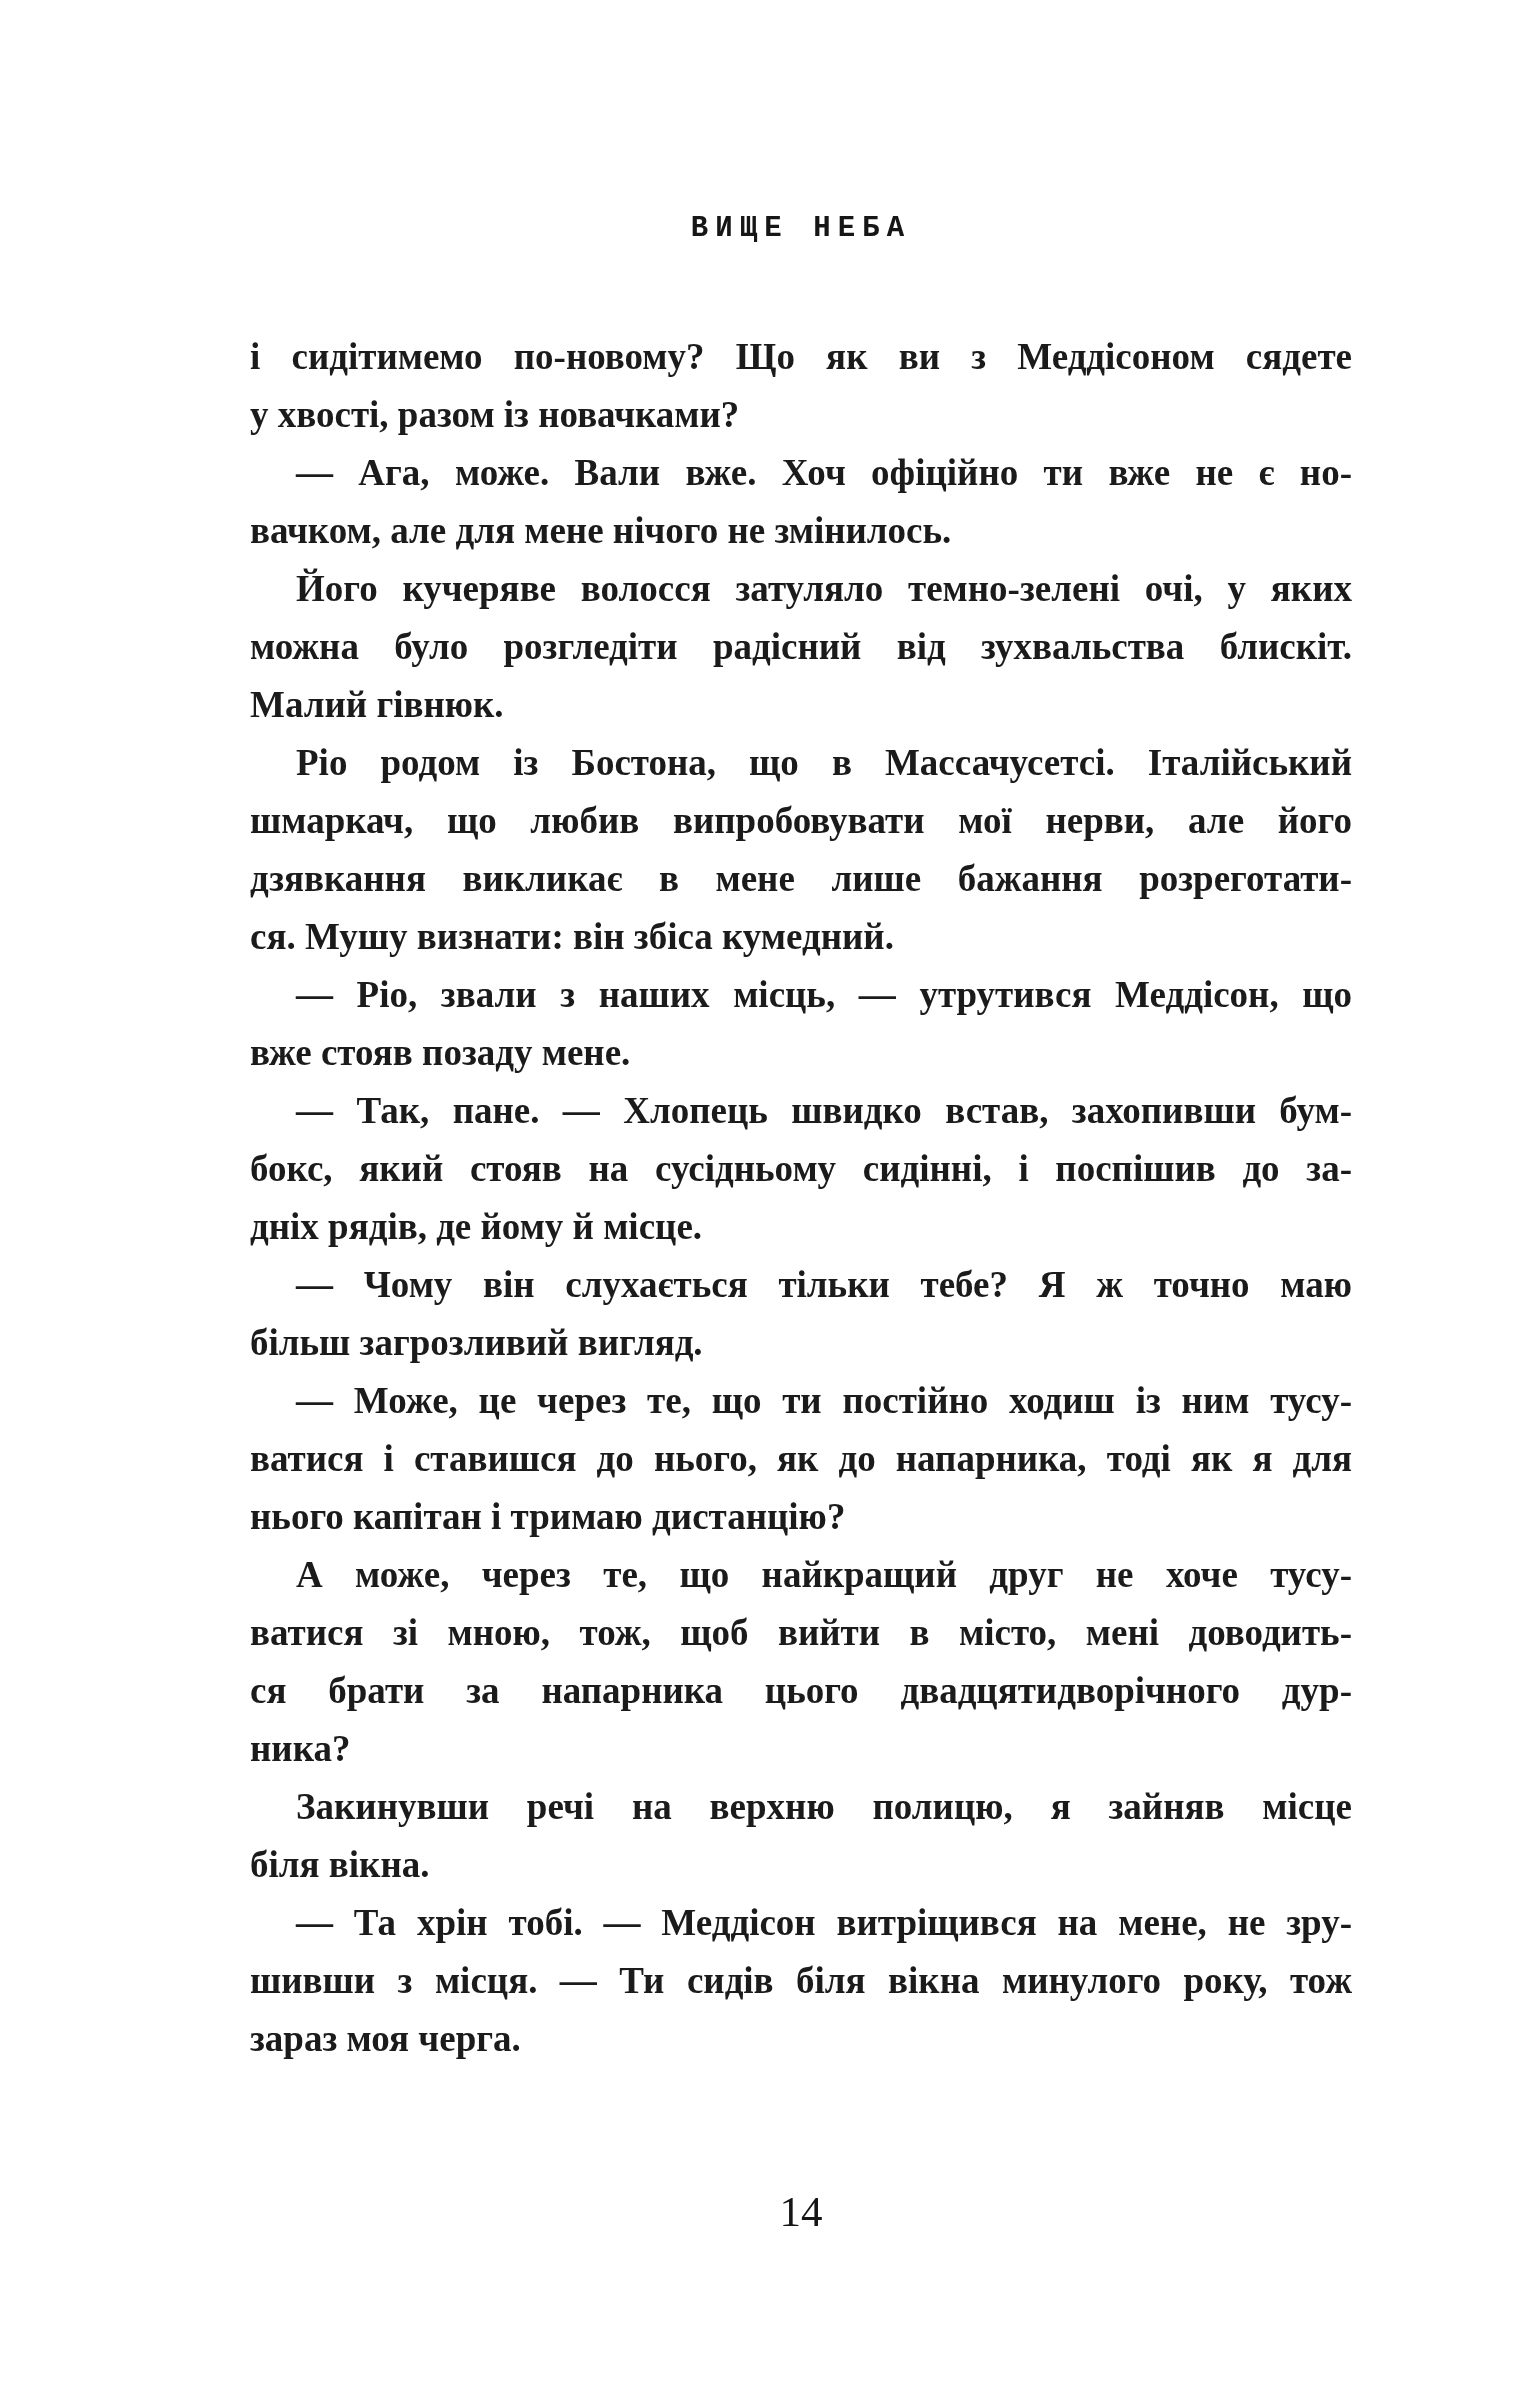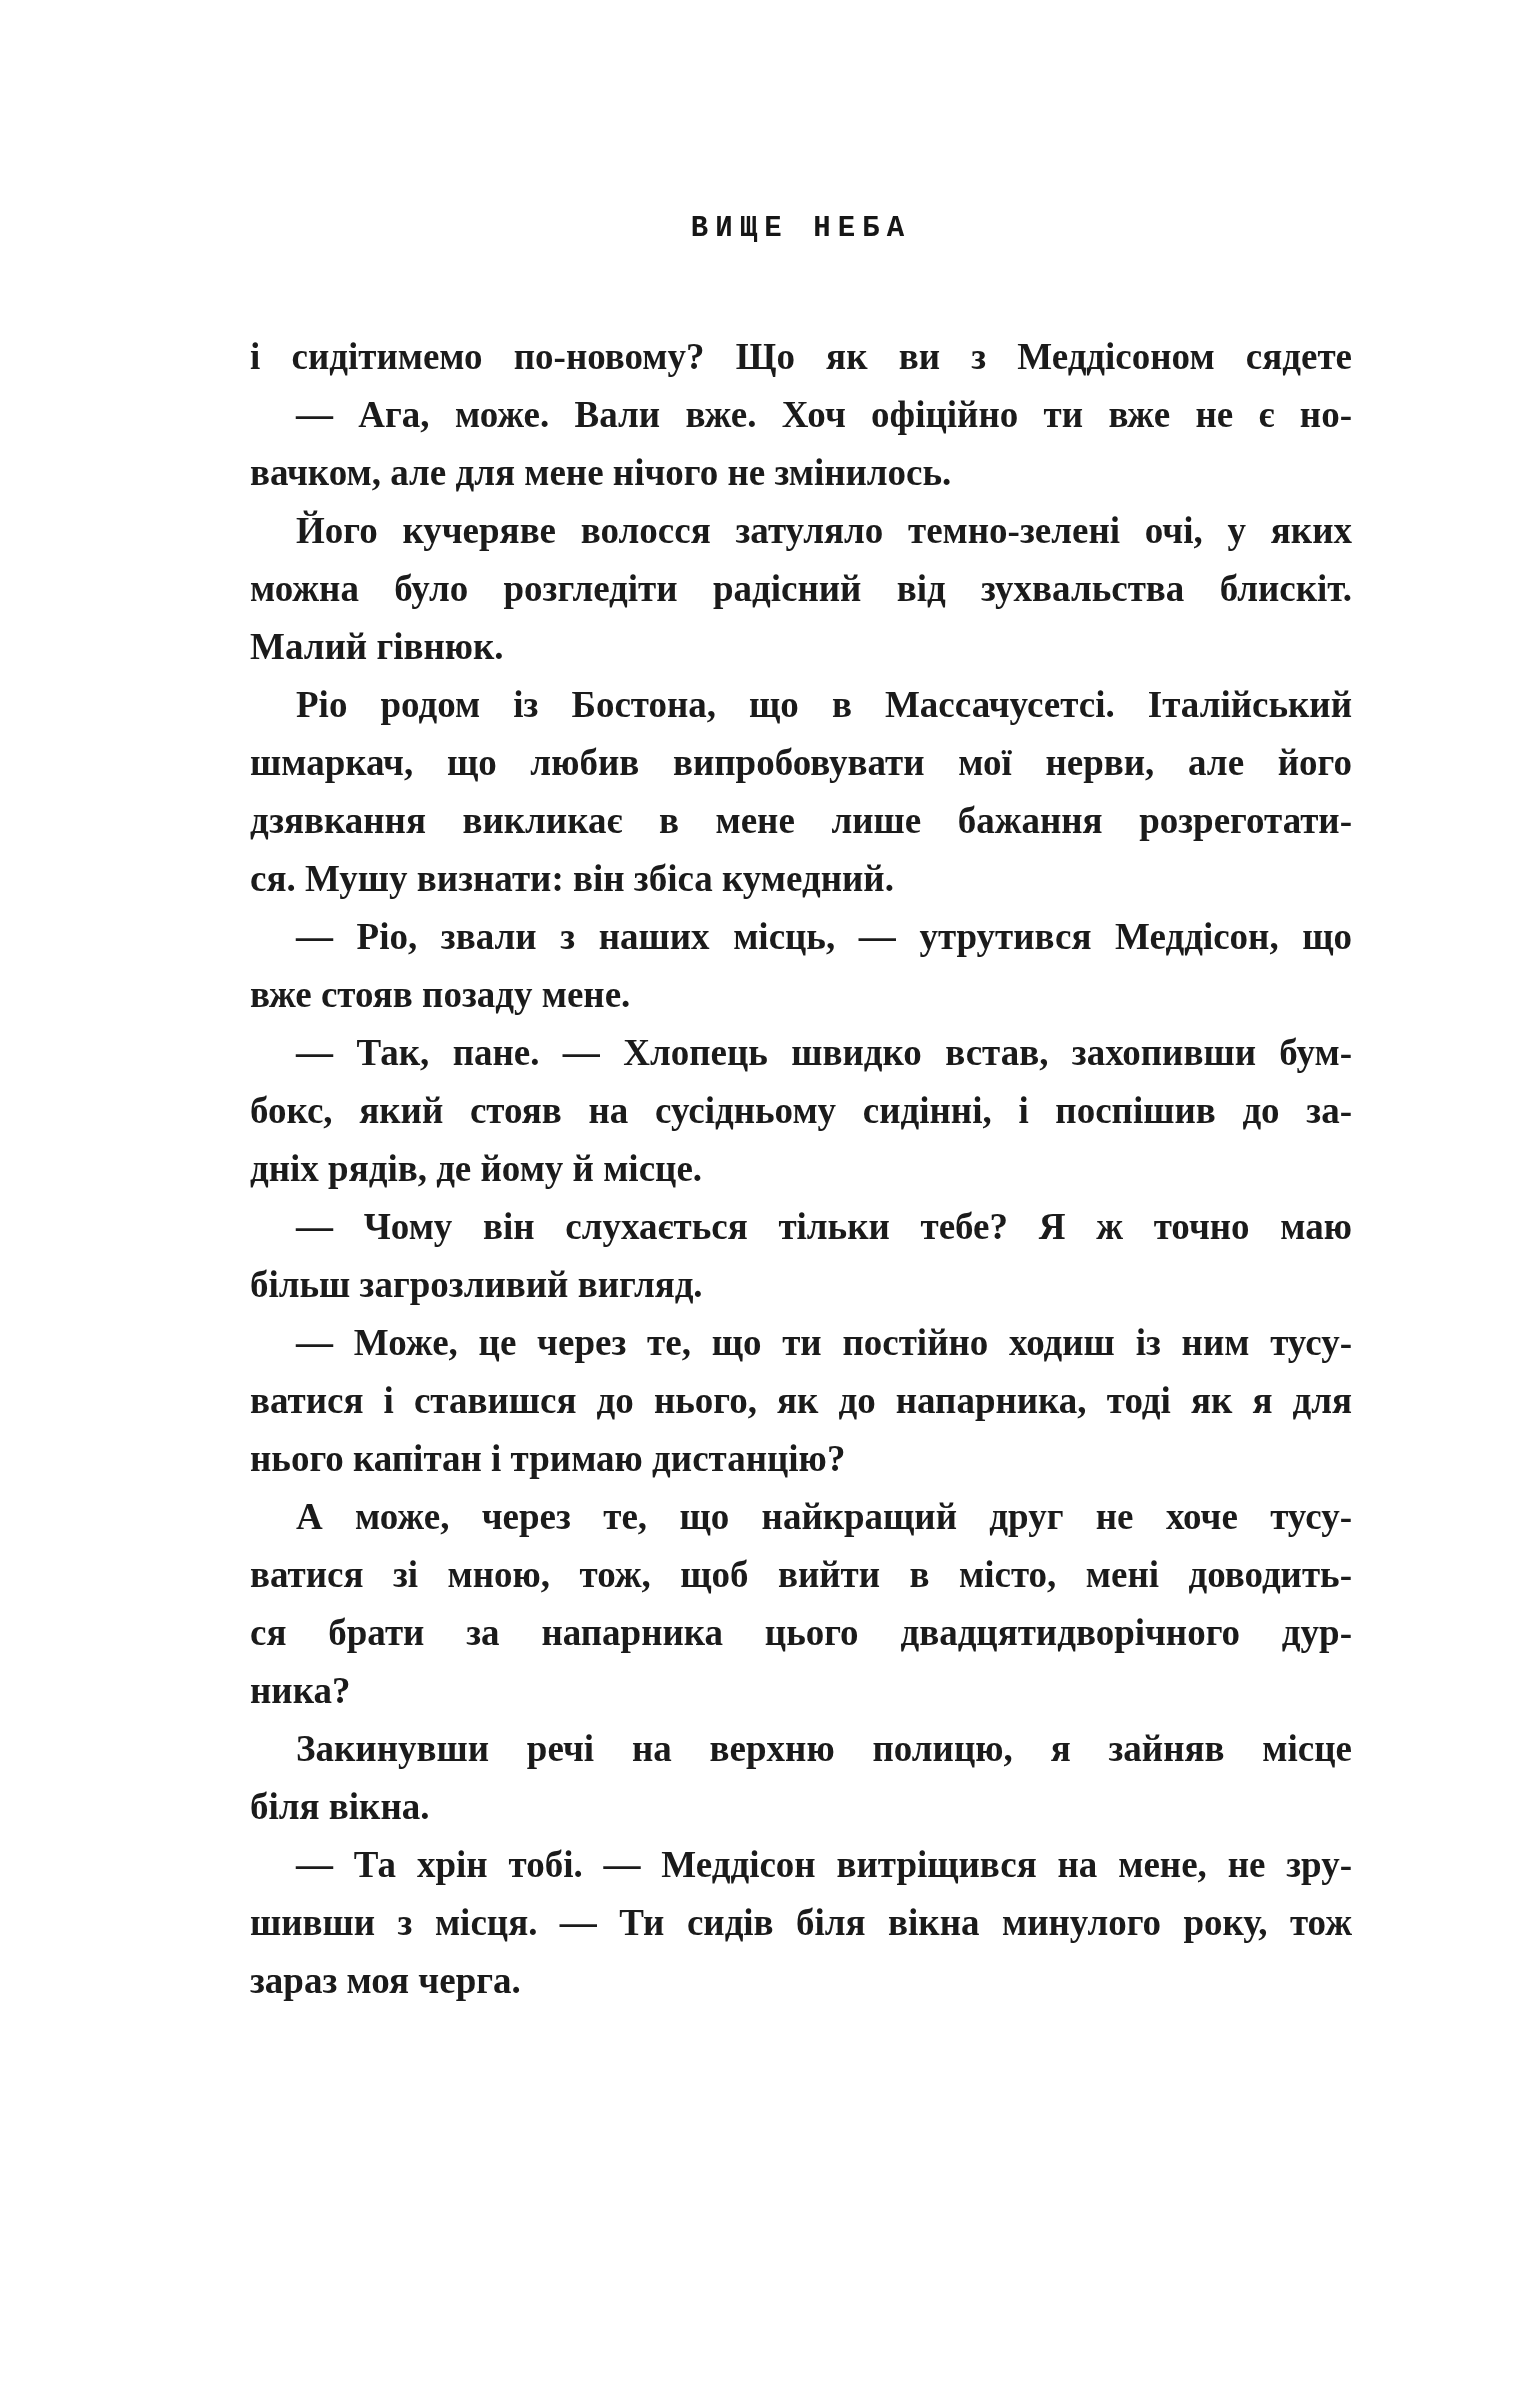--- a/index.html
+++ b/index.html
@@ -55,20 +55,21 @@
   }
 </style>
 </head>
 <body>
 
 <div class="page">
   <div class="running-header">ВИЩЕ НЕБА</div>
 
   <div class="text-block" id="text-block">
       <div class="line just">і сидітимемо по-новому? Що як ви з Меддісоном сядете</div>
+      <div class="line">у хвості, разом із новачками?</div>
       <div class="line just indent">— Ага, може. Вали вже. Хоч офіційно ти вже не є но-</div>
       <div class="line">вачком, але для мене нічого не змінилось.</div>
       <div class="line just indent">Його кучеряве волосся затуляло темно-зелені очі, у яких</div>
       <div class="line just">можна було розгледіти радісний від зухвальства блискіт.</div>
       <div class="line">Малий гівнюк.</div>
       <div class="line just indent">Ріо родом із Бостона, що в Массачусетсі. Італійський</div>
       <div class="line just">шмаркач, що любив випробовувати мої нерви, але його</div>
       <div class="line just">дзявкання викликає в мене лише бажання розреготати-</div>
       <div class="line">ся. Мушу визнати: він збіса кумедний.</div>
       <div class="line just indent">— Ріо, звали з наших місць, — утрутився Меддісон, що</div>
@@ -85,14 +86,15 @@
       <div class="line just">ватися зі мною, тож, щоб вийти в місто, мені доводить-</div>
       <div class="line just">ся брати за напарника цього двадцятидворічного дур-</div>
       <div class="line">ника?</div>
       <div class="line just indent">Закинувши речі на верхню полицю, я зайняв місце</div>
       <div class="line">біля вікна.</div>
       <div class="line just indent">— Та хрін тобі. — Меддісон витріщився на мене, не зру-</div>
       <div class="line just">шивши з місця. — Ти сидів біля вікна минулого року, тож</div>
       <div class="line">зараз моя черга.</div>
     </div>
 
+  <div class="page-number">14</div>
 </div>
 
 
 </body></html>

